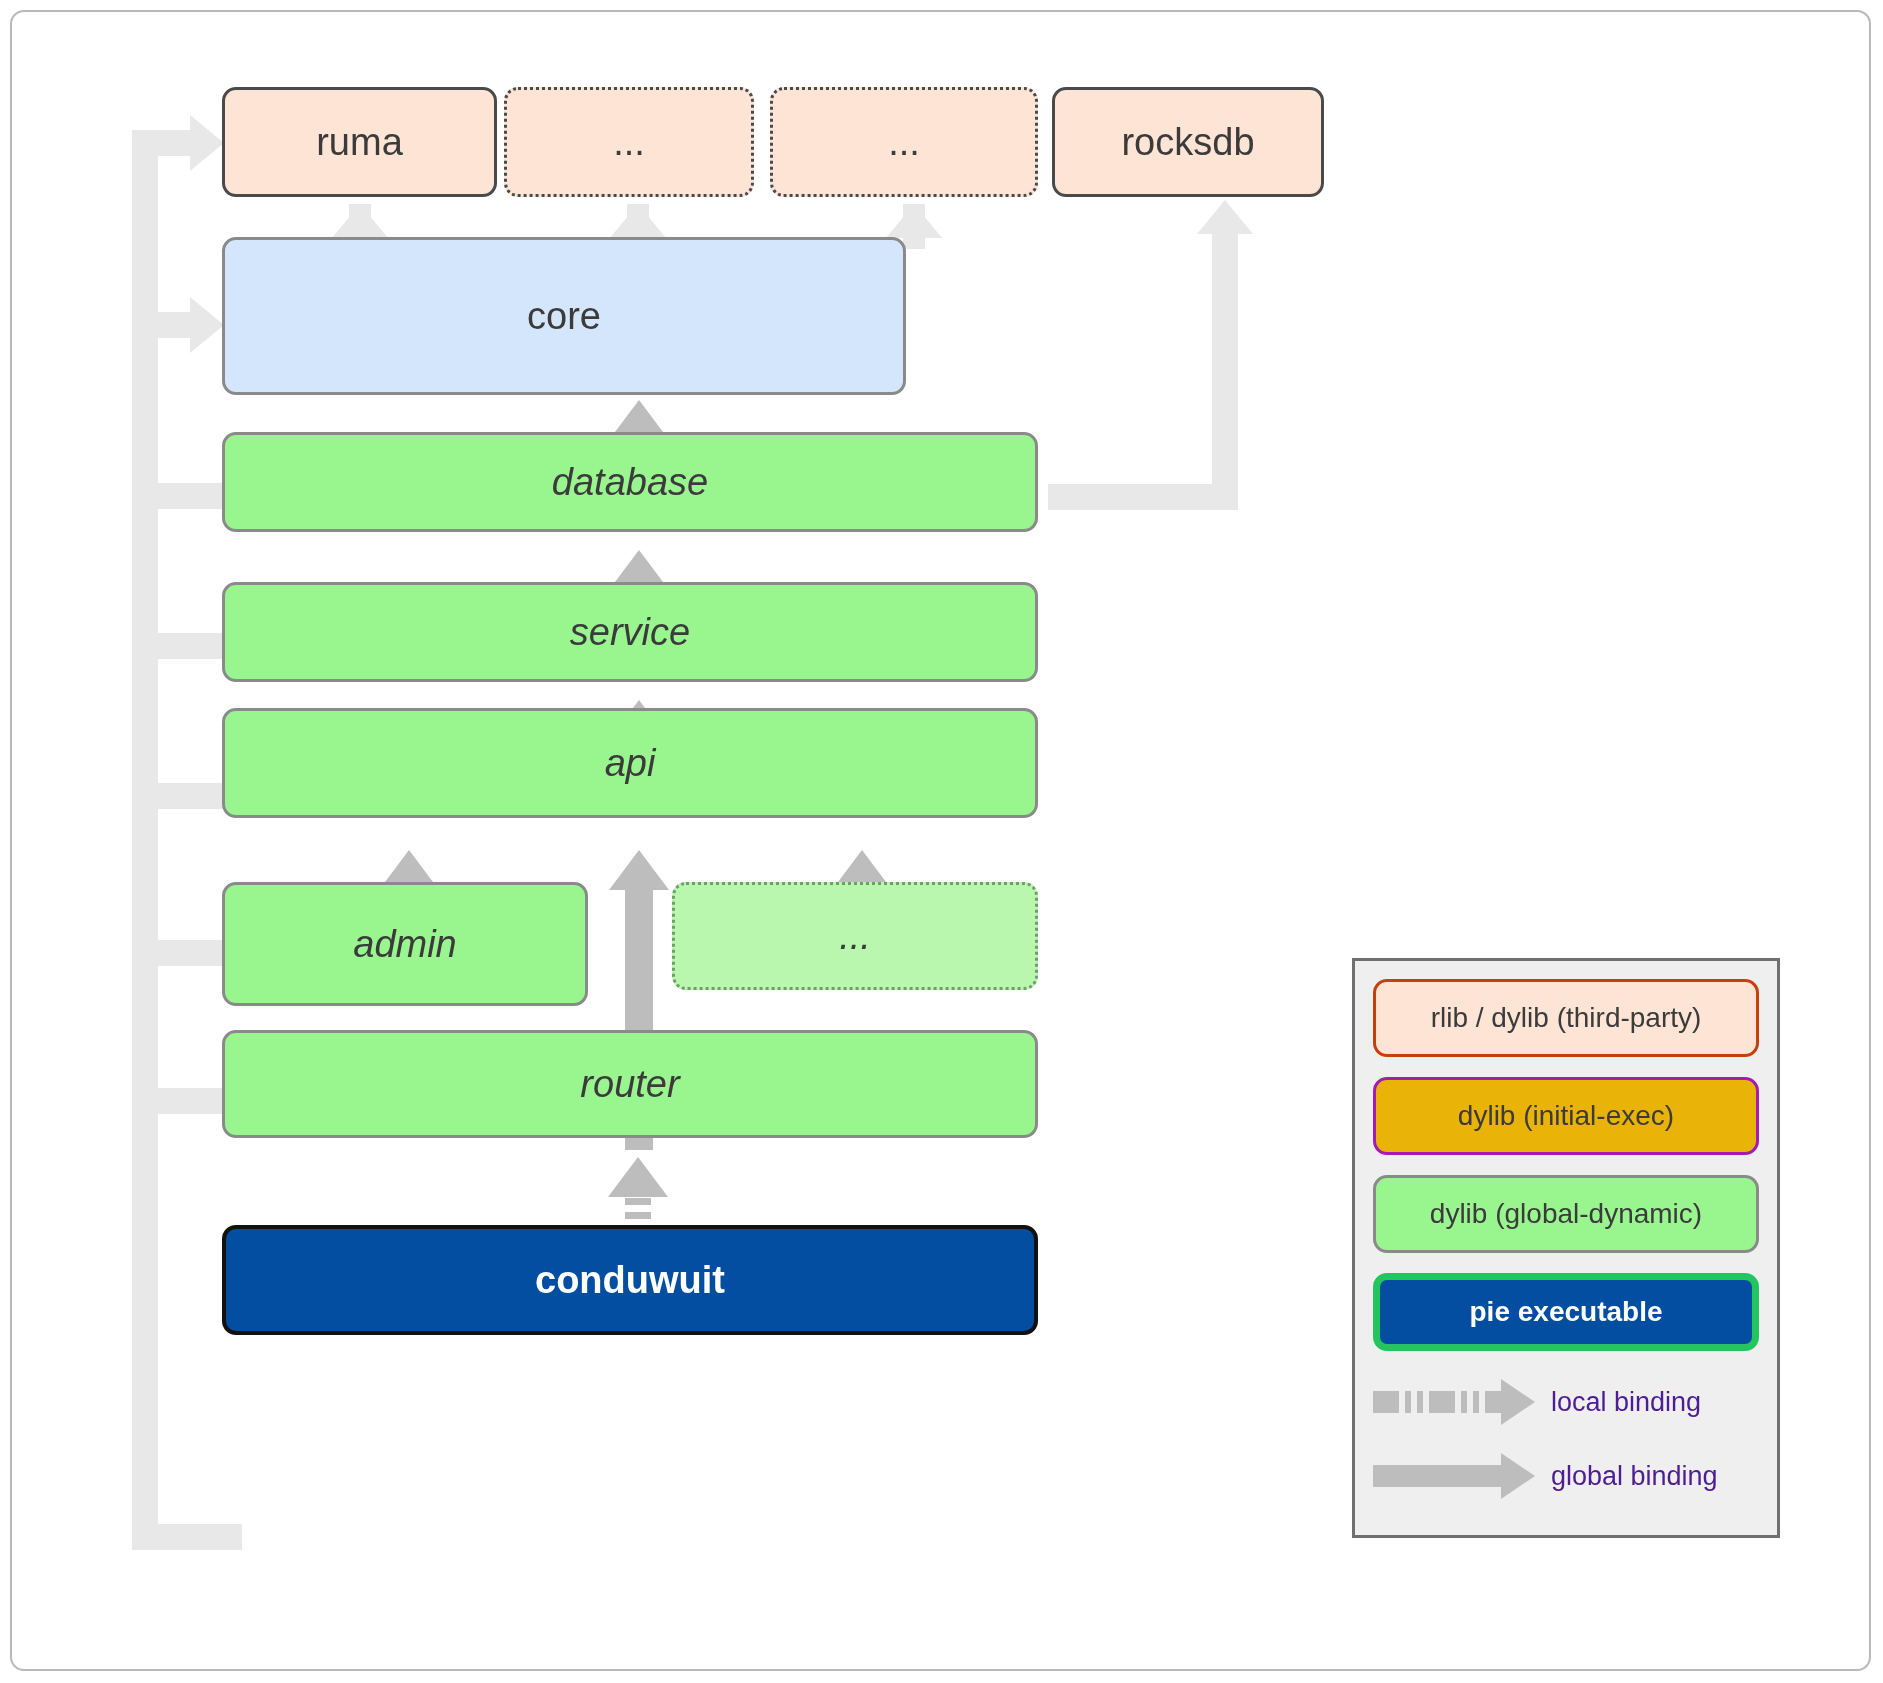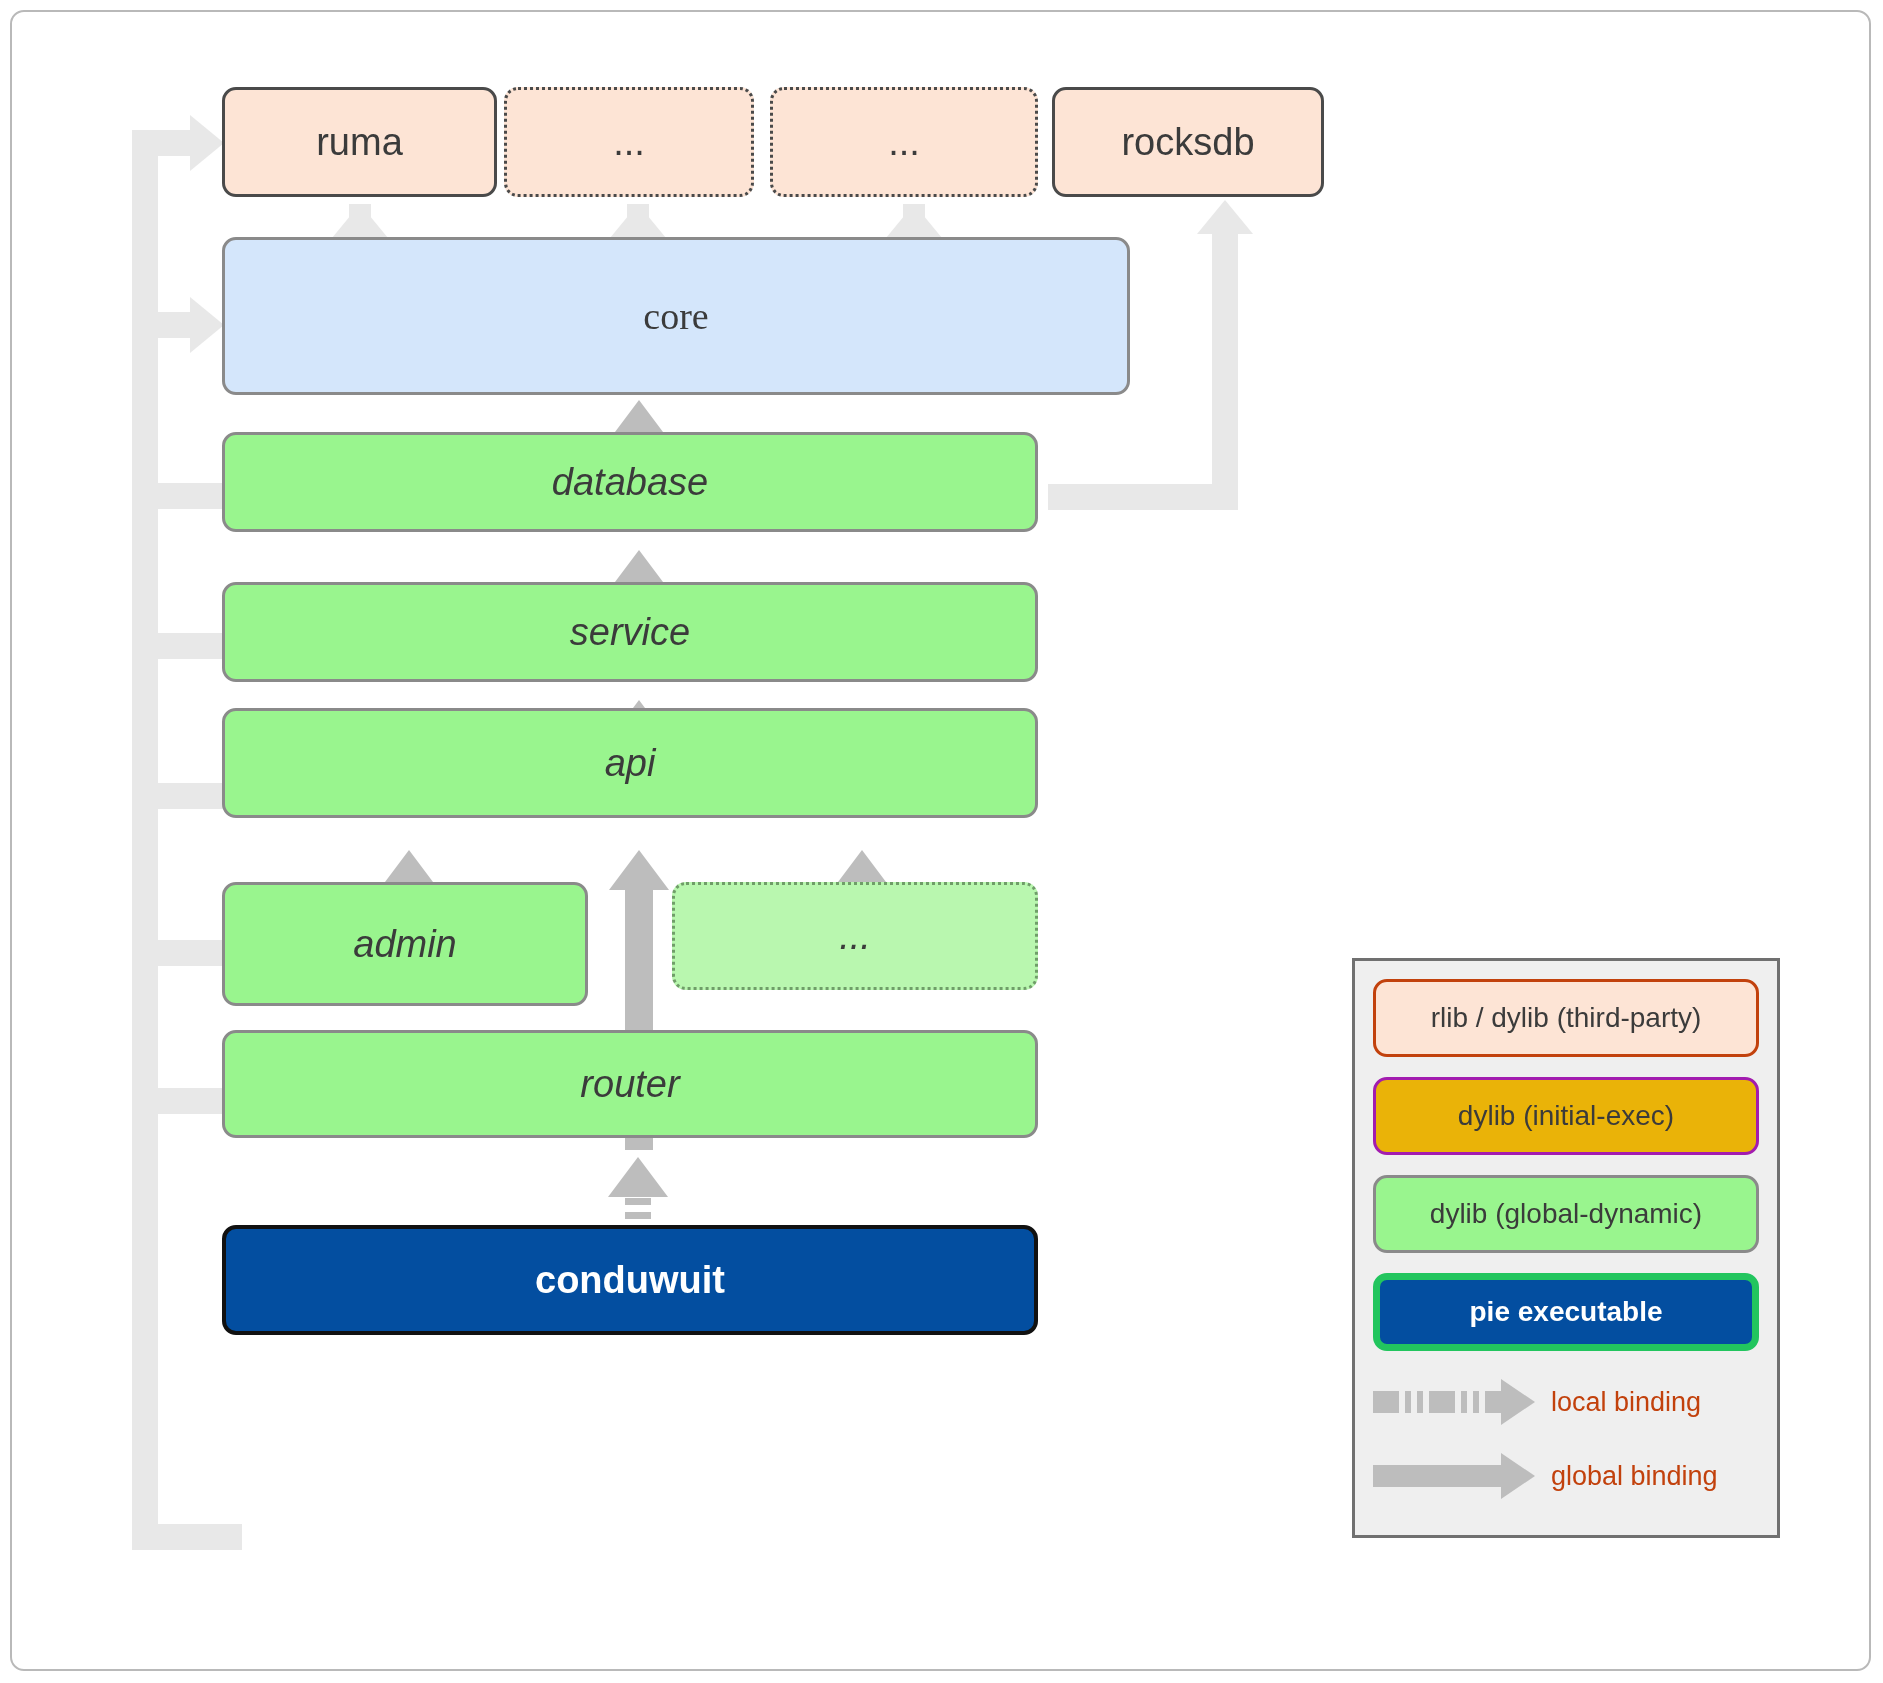--- a/index.html
+++ b/index.html
@@ -31,21 +31,21 @@
   .legend{position:absolute;left:1340px;top:946px;width:428px;height:580px;
           background:#EFEFEF;border:3px solid #707070;box-sizing:border-box;padding:18px;}
   .lgbox{height:78px;margin-bottom:20px;border-radius:14px;display:flex;align-items:center;
          justify-content:center;font-size:28px;color:#3b3b3b;box-sizing:border-box;}
   .lg-peach{background:#FDE4D5;border:3px solid #c2410c;text-align:center;}
   .lg-blue{background:#eab308;border:3px solid #a21caf;}
   .lg-green{background:#99F58E;border:3px solid #8a8a8a;}
   .lg-navy{background:#034EA0;border:7px solid #22c55e;color:#fff;font-weight:bold;}
   .lgrow{display:flex;align-items:center;height:62px;margin-top:12px;}
   .lgsym{width:150px;height:62px;position:relative;flex:0 0 150px;}
-  .lglab{font-size:27px;color:#c2410c;margin-left:28px;}
+  .lglab{font-size:27px;color:#4c1d95;margin-left:28px;}
   .sseg{position:absolute;background:#BDBDBD;top:20px;height:22px;}
   .shead{position:absolute;width:0;height:0;top:8px;border-top:23px solid transparent;
          border-bottom:23px solid transparent;border-left:34px solid #BDBDBD;}
 </style>
 </head>
 <body>
 
 <div class="page">
   <div class="frame">
 
@@ -102,21 +102,21 @@
     <div class="aupG" style="left:596px;top:1145px;"></div>
 
     <div class="node peach" style="left:210px;top:75px;width:275px;height:110px;">ruma</div>
 
     <div class="node peach ghost" style="left:492px;top:75px;width:250px;height:110px;">...</div>
 
     <div class="node peach ghost" style="left:758px;top:75px;width:268px;height:110px;">...</div>
 
     <div class="node peach" style="left:1040px;top:75px;width:272px;height:110px;">rocksdb</div>
 
-    <div class="node blue" style="left:210px;top:225px;width:908px;height:158px;font-family:Liberation Serif, serif;">core</div>
+    <div class="node blue" style="left:210px;top:225px;width:684px;height:158px;">core</div>
 
     <div class="node green" style="left:210px;top:420px;width:816px;height:100px;">database</div>
 
     <div class="node green" style="left:210px;top:570px;width:816px;height:100px;">service</div>
 
     <div class="node green" style="left:210px;top:696px;width:816px;height:110px;">api</div>
 
     <div class="node green" style="left:210px;top:870px;width:366px;height:124px;">admin</div>
 
     <div class="node green ghost" style="left:660px;top:870px;width:366px;height:108px;">...</div>

